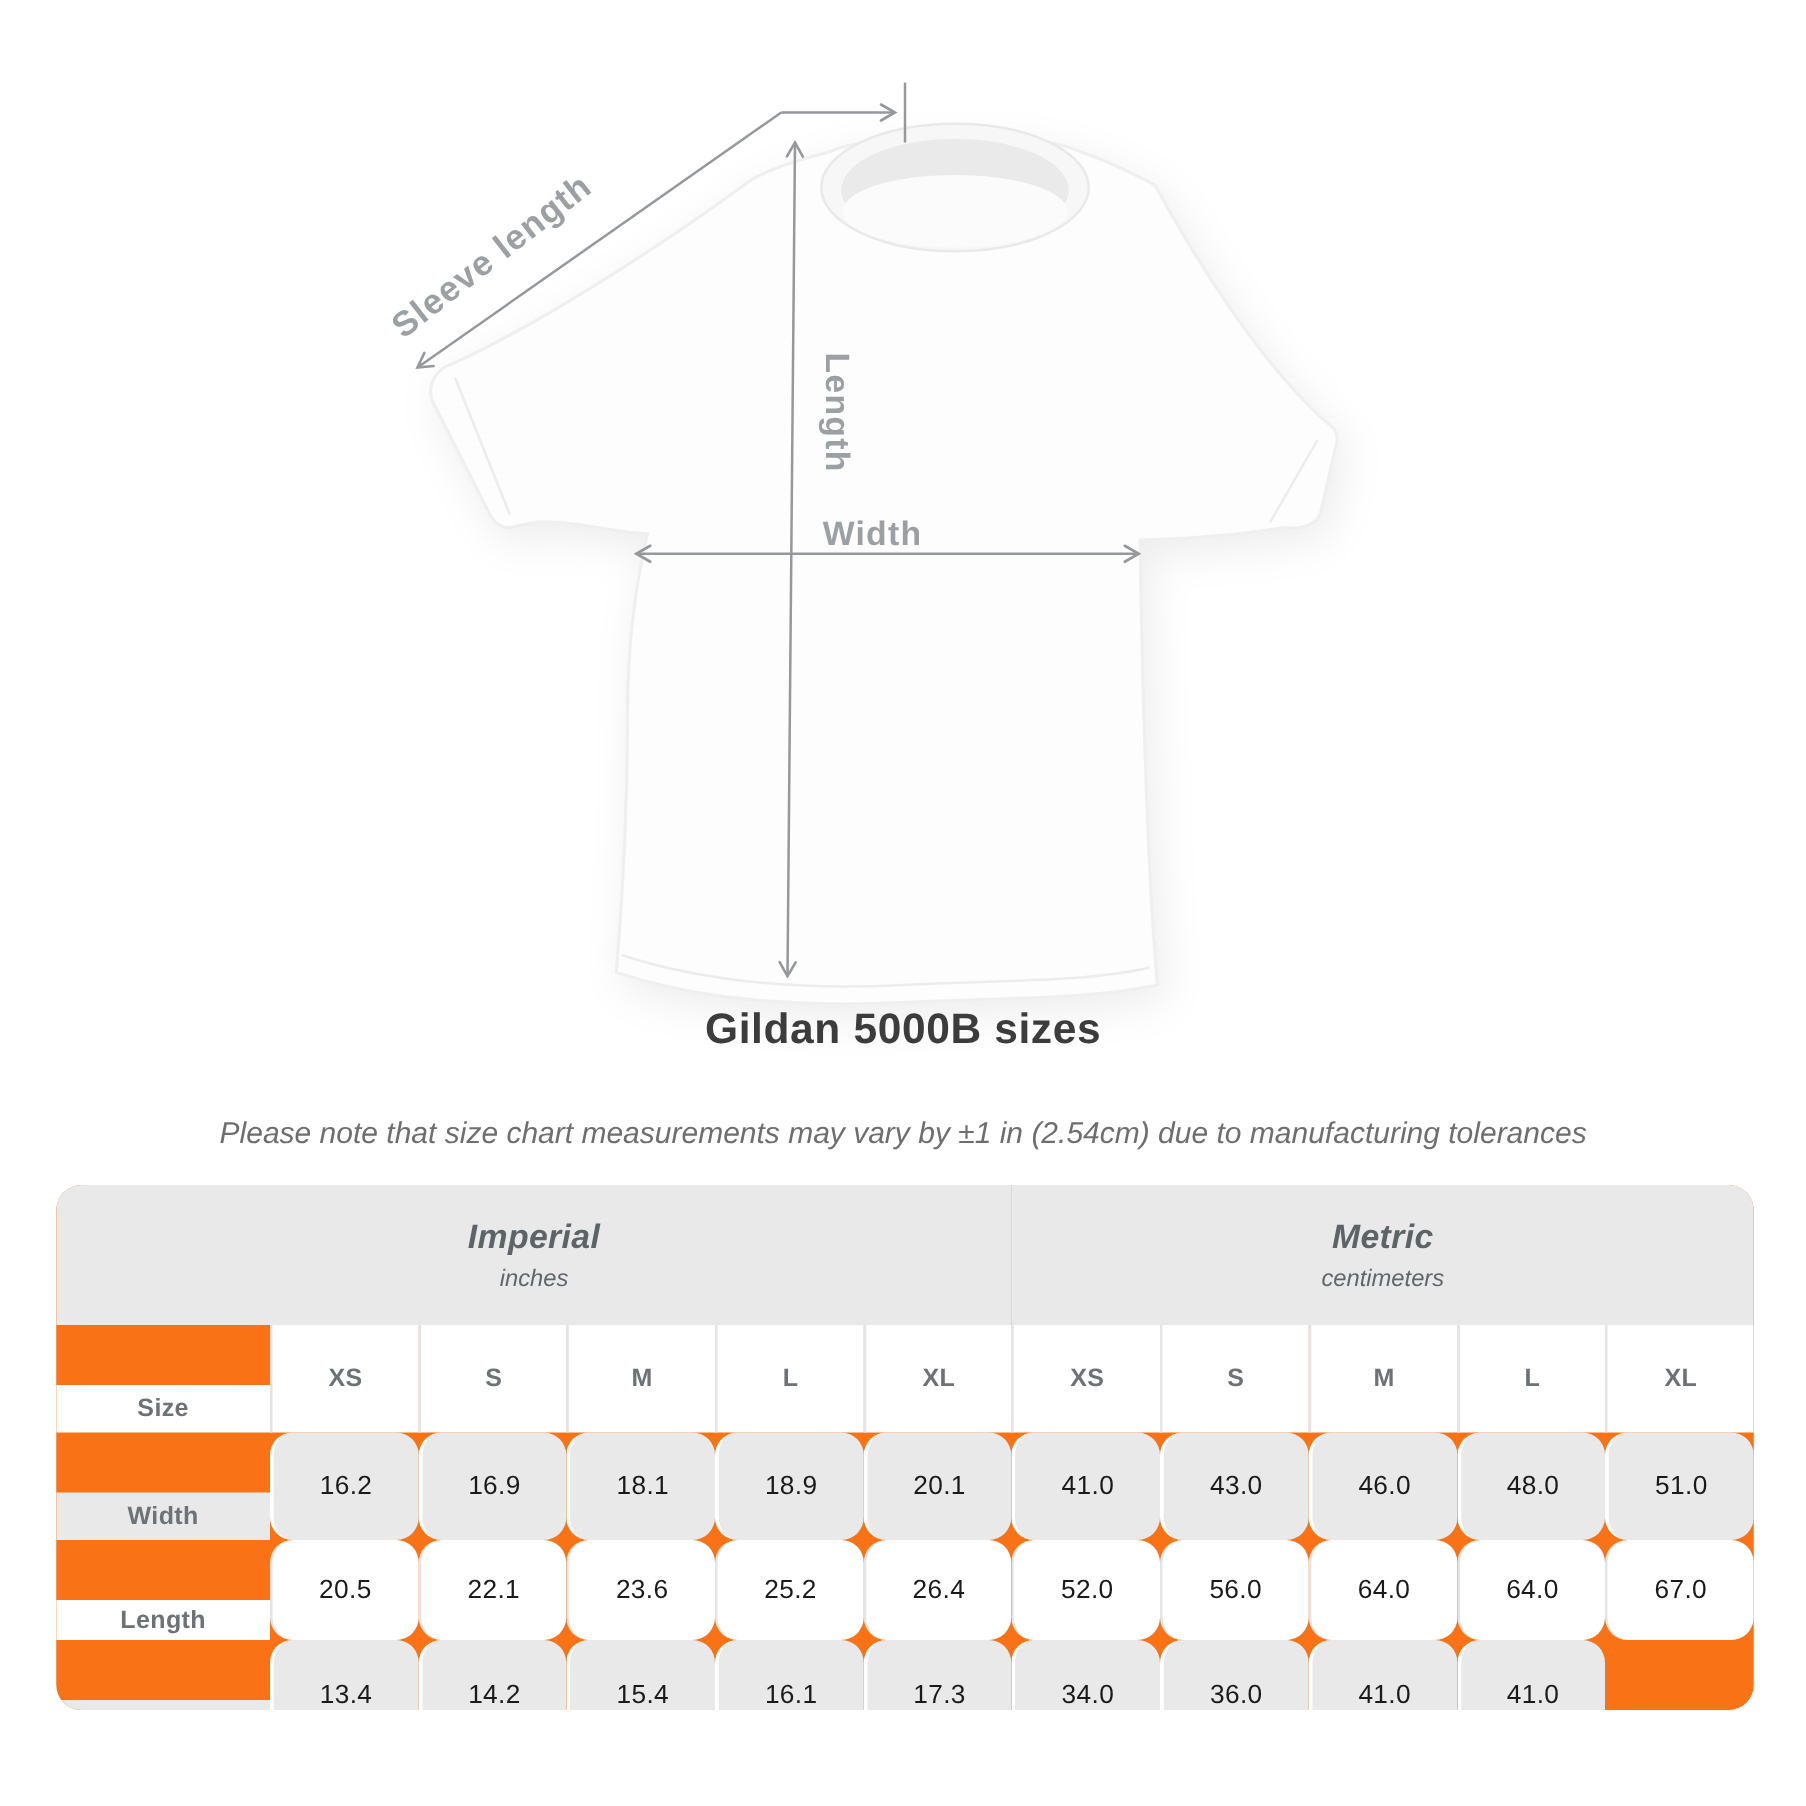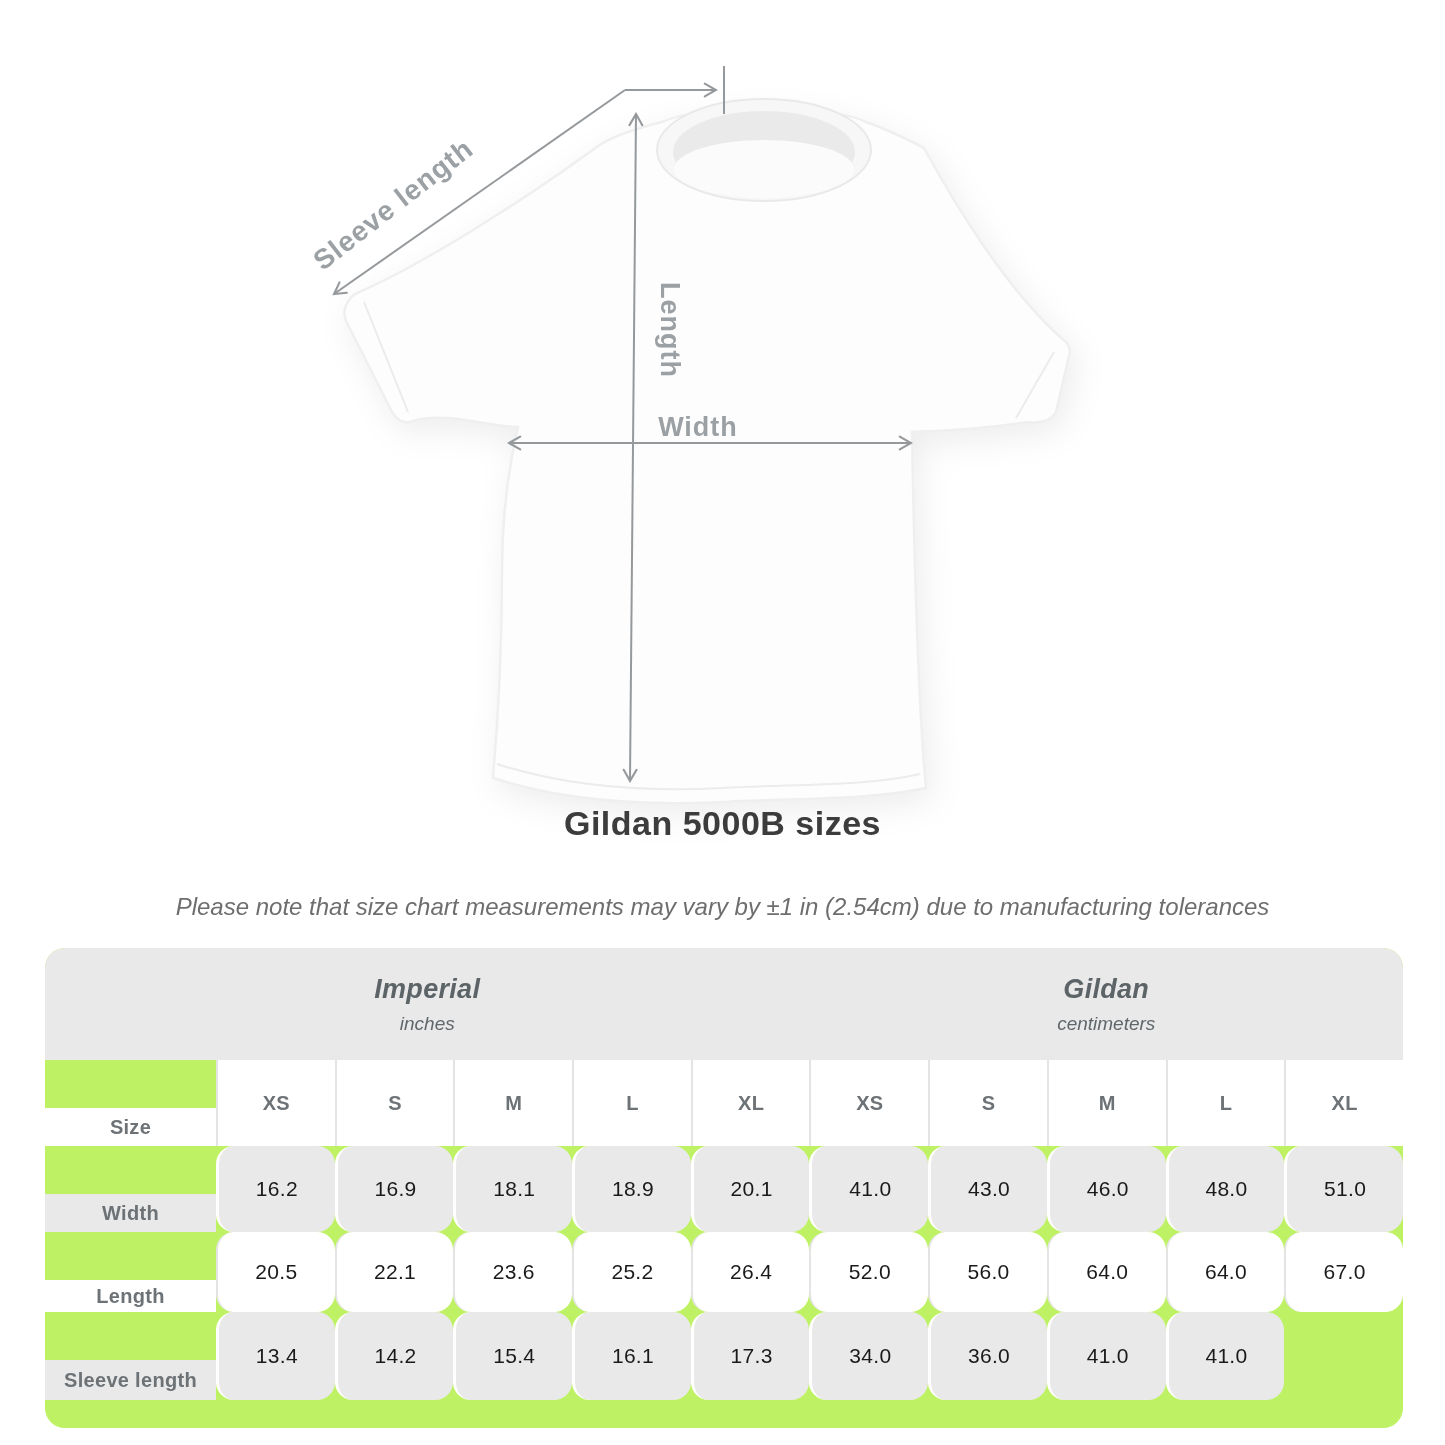--- a/index.html
+++ b/index.html
@@ -14,24 +14,24 @@
   .measure-line{stroke:#95999c;stroke-width:2;fill:none;}
   .mlabel{font-family:"Liberation Sans","DejaVu Sans",sans-serif;font-weight:bold;fill:#9ba0a4;letter-spacing:1px;}
 
   
   .title{position:absolute;top:804px;left:0;width:100%;text-align:center;
          font-size:34px;font-weight:bold;color:#3c3c3c;letter-spacing:.5px;}
   .subtitle{position:absolute;top:893px;left:0;width:100%;text-align:center;
             font-size:24px;font-style:italic;color:#6e6e6e;}
 
   
-  .size-table{position:absolute;left:45px;top:948px;width:1358px;height:480px;
+  .size-table{position:absolute;left:45px;top:948px;width:1358px;height:420px;
               display:grid;grid-template-columns:171px repeat(10,1fr);
               grid-template-rows:112px 86px 86px 80px 88px;
-              border-radius:20px;overflow:hidden;background:#bef264;}
+              border-radius:20px;overflow:hidden;background:#f97316;}
   .unit{background:#e9e9e9;display:flex;flex-direction:column;align-items:center;justify-content:center;gap:8px;}
   .unit-imp{grid-column:1/7;}
   .unit-met{grid-column:7/12;}
   .unit-name{font-size:27px;font-weight:bold;font-style:italic;color:#5d6468;letter-spacing:.3px;}
   .unit-sub{font-size:19px;font-style:italic;color:#60676b;}
   .c{display:flex;align-items:center;justify-content:center;}
   .wh{background:#ffffff;border-left:2px solid #e4e4e4;}
   .gy{background:#e9e9e9;border-left:3px solid #ffffff;}
   .nb{border-left:none !important;margin-top:48px;}
   .hdr,.lbl{font-size:20px;font-weight:bold;color:#6c7276;letter-spacing:.3px;}
@@ -94,21 +94,21 @@
   <div class="title">Gildan 5000B sizes</div>
   <div class="subtitle">Please note that size chart measurements may vary by ±1 in (2.54cm) due to manufacturing tolerances</div>
 
   <div class="size-table">
 
     <div class="unit unit-imp">
       <div class="unit-name">Imperial</div>
       <div class="unit-sub">inches</div>
     </div>
     <div class="unit unit-met">
-      <div class="unit-name">Gildan</div>
+      <div class="unit-name">Metric</div>
       <div class="unit-sub">centimeters</div>
     </div>
 
     <div class="c wh nb lbl">Size</div>
     <div class="c wh hdr">XS</div>
     <div class="c wh hdr">S</div>
     <div class="c wh hdr">M</div>
     <div class="c wh hdr">L</div>
     <div class="c wh hdr">XL</div>
     <div class="c wh hdr">XS</div>

